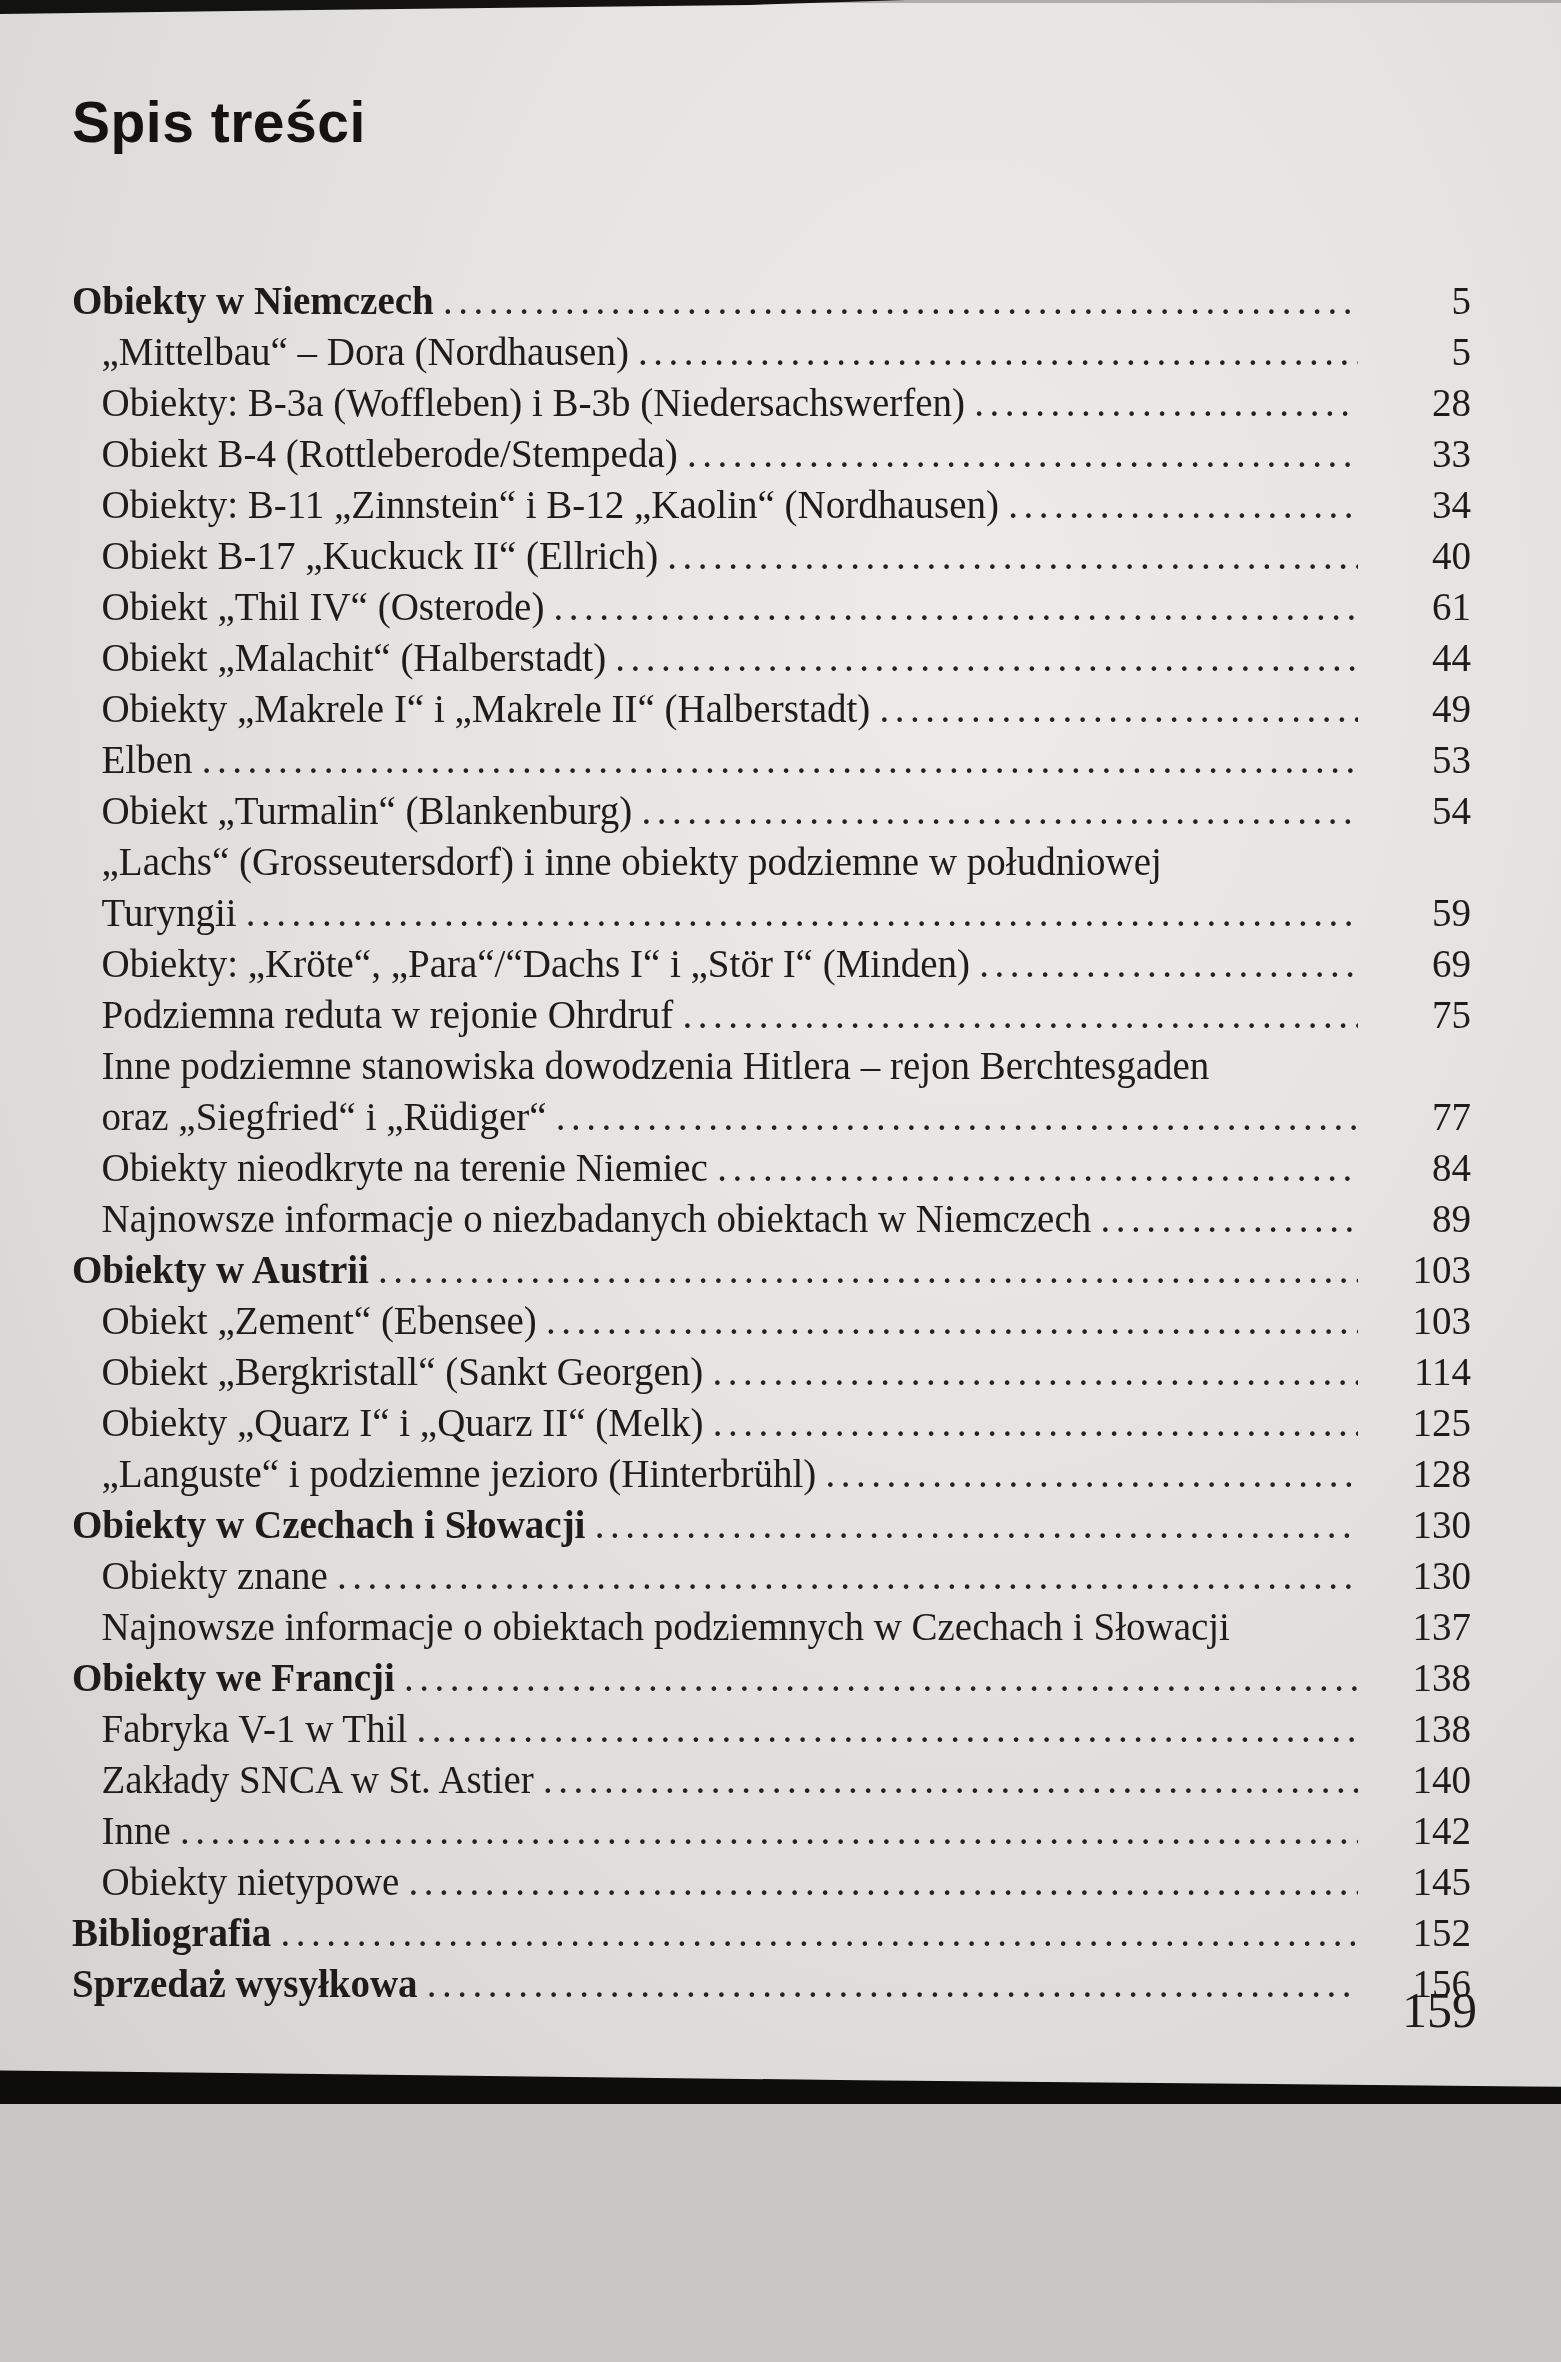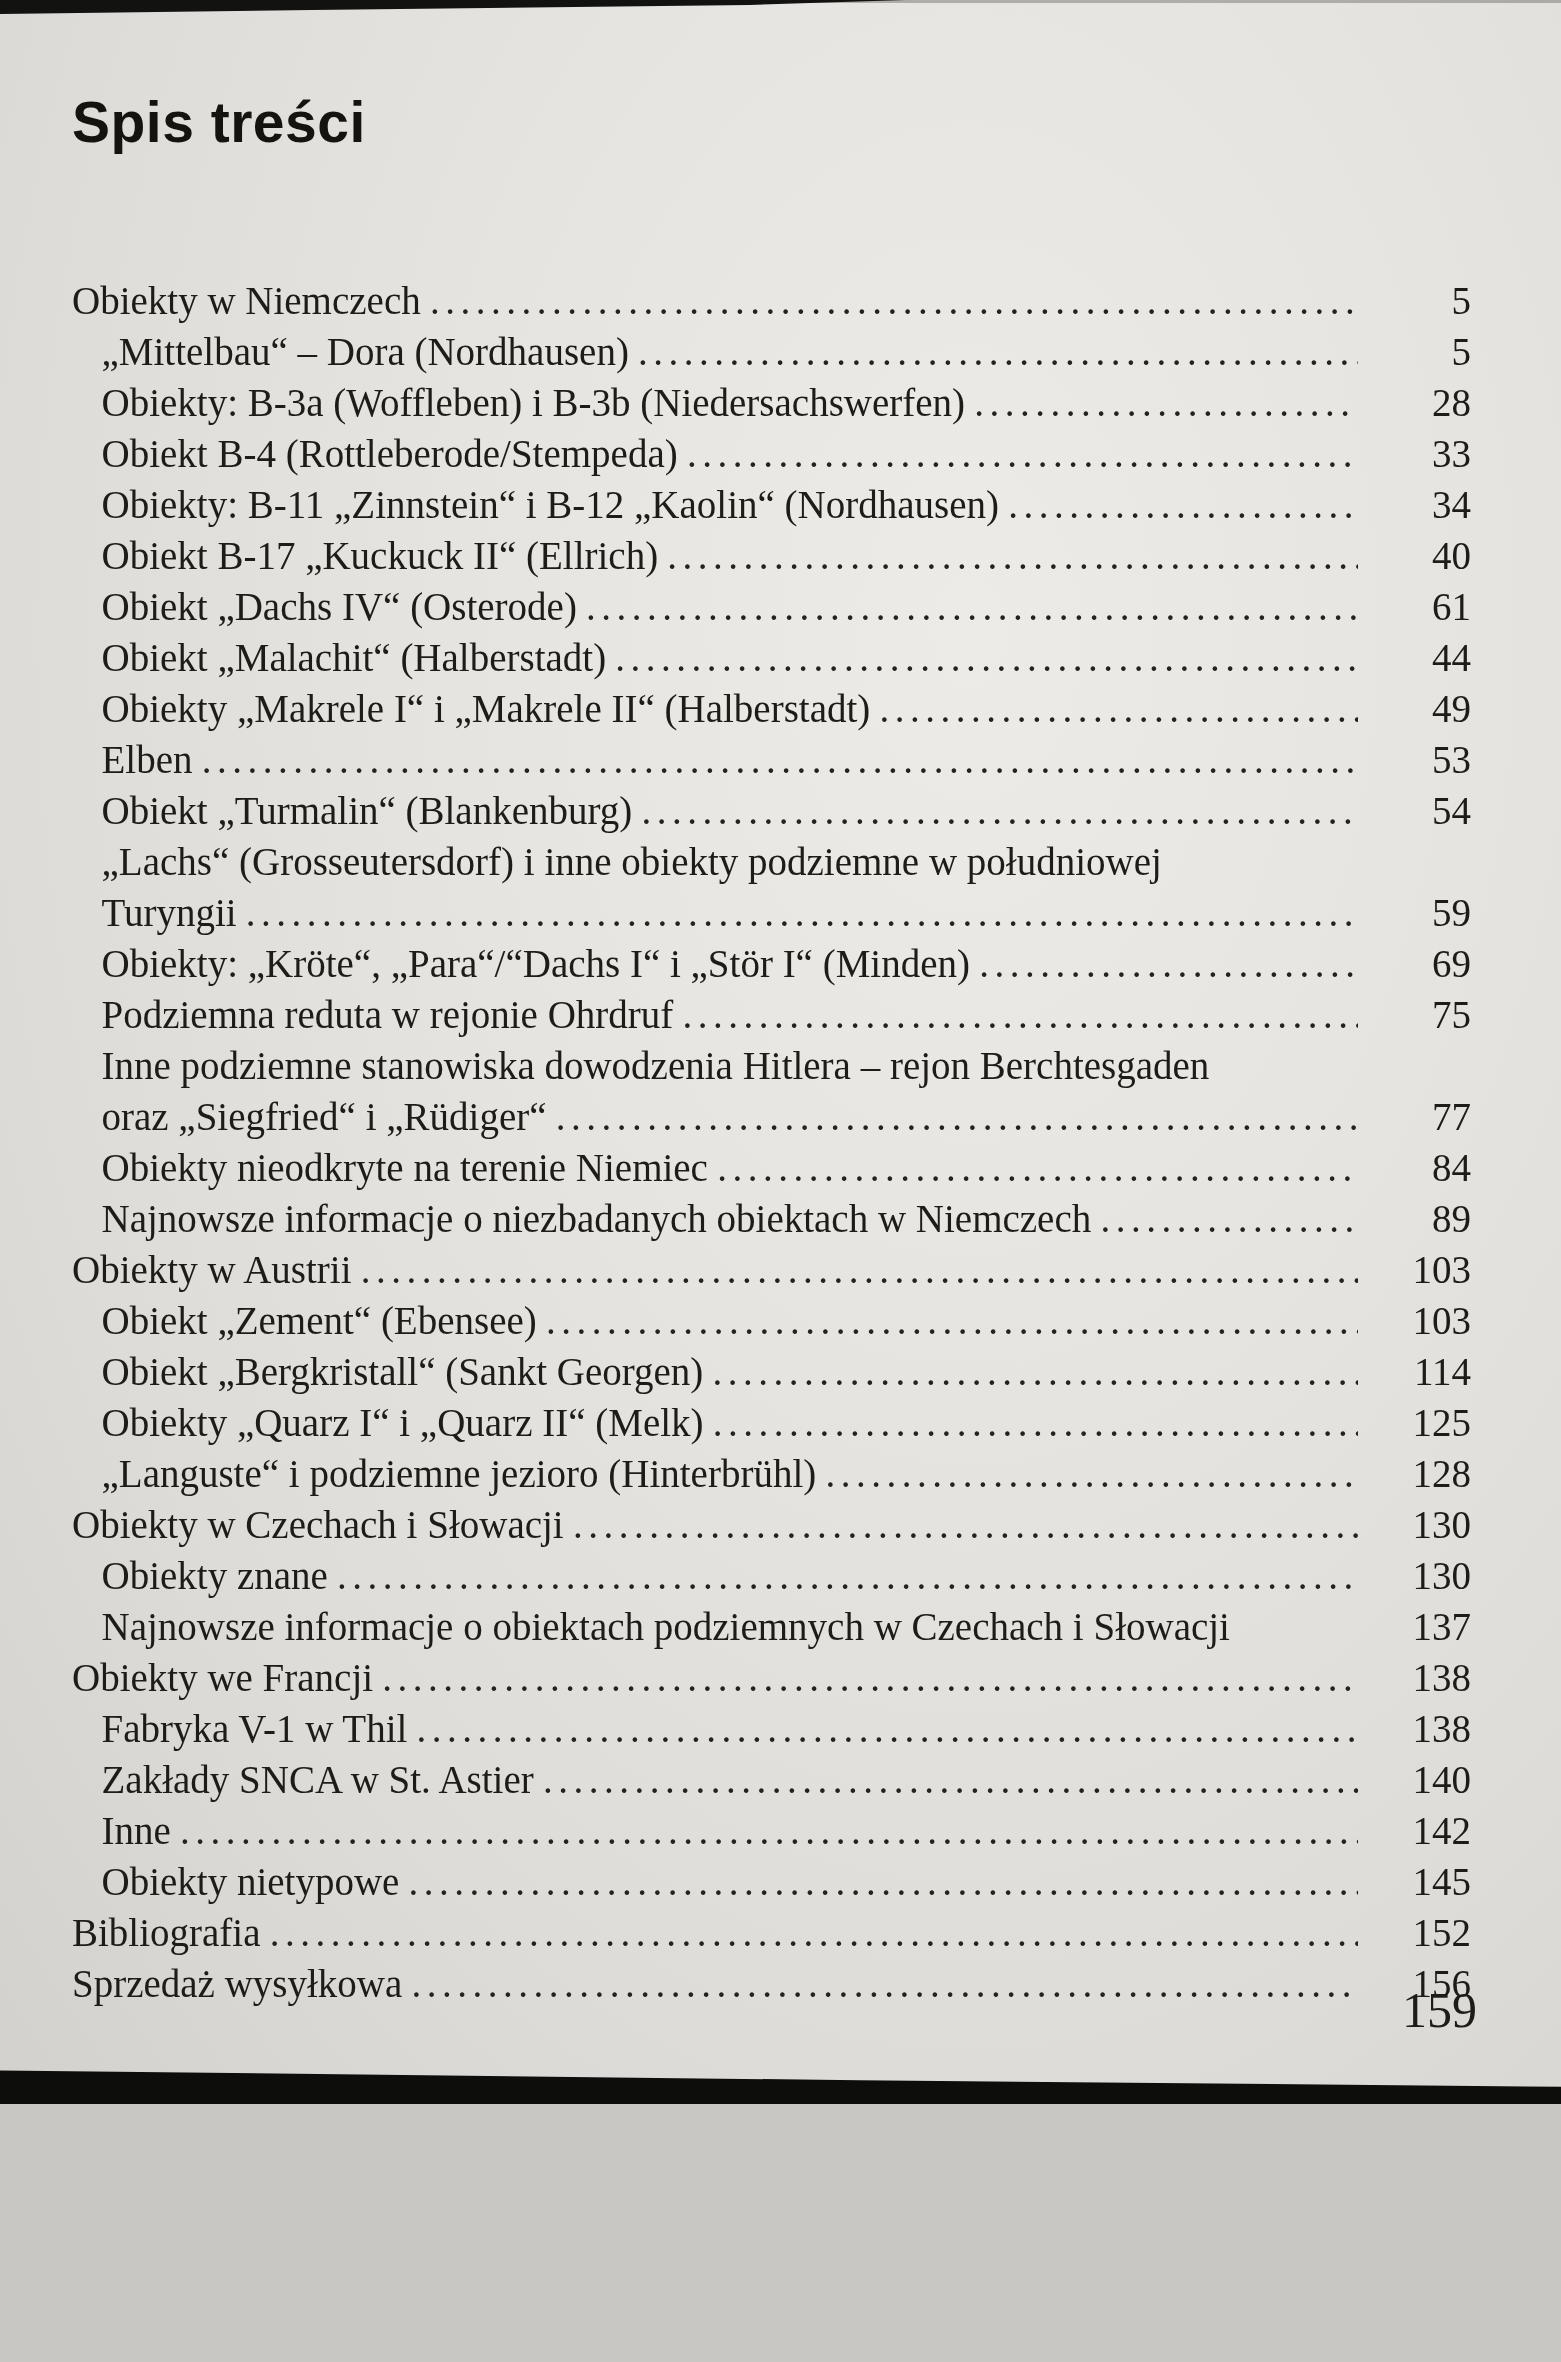--- a/index.html
+++ b/index.html
@@ -41,21 +41,21 @@
     position:absolute; left:72px; top:275px; width:1399px;
     color:#1d1c19;
   }
   .row {
     display:flex;
     height:51px;
     font-size:39px;
     white-space:nowrap;
   }
   .row > span { line-height:51px; }
-  .row.bold .label { font-weight:normal; }
+  .row.bold .label { font-weight:bold; }
   .row.indent { padding-left:29.5px; }
   .label { flex:0 0 auto; }
   .dots {
     flex:1 1 auto;
     overflow:hidden;
     white-space:nowrap;
     letter-spacing:5.5px;
     padding-left:9.2px;
     margin-right:13px;
     font-weight:normal;
@@ -108,21 +108,21 @@
         <span class="label">Obiekty: B-11 „Zinnstein“ i B-12 „Kaolin“ (Nordhausen)</span>
         <span class="dots">......................................................................................................................................................</span>
         <span class="pagenum">34</span>
       </div>
       <div class="row indent">
         <span class="label">Obiekt B-17 „Kuckuck II“ (Ellrich)</span>
         <span class="dots">......................................................................................................................................................</span>
         <span class="pagenum">40</span>
       </div>
       <div class="row indent">
-        <span class="label">Obiekt „Dachs IV“ (Osterode)</span>
+        <span class="label">Obiekt „Thil IV“ (Osterode)</span>
         <span class="dots">......................................................................................................................................................</span>
         <span class="pagenum">61</span>
       </div>
       <div class="row indent">
         <span class="label">Obiekt „Malachit“ (Halberstadt)</span>
         <span class="dots">......................................................................................................................................................</span>
         <span class="pagenum">44</span>
       </div>
       <div class="row indent">
         <span class="label">Obiekty „Makrele I“ i „Makrele II“ (Halberstadt)</span>

